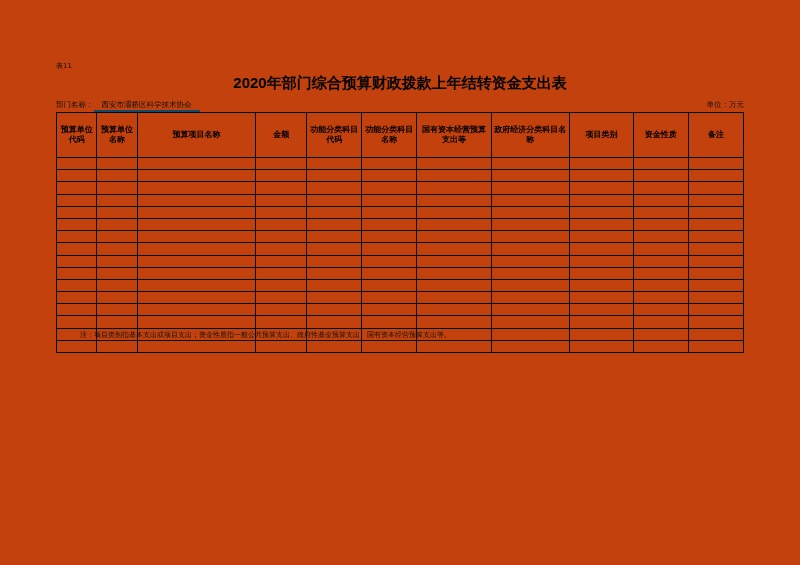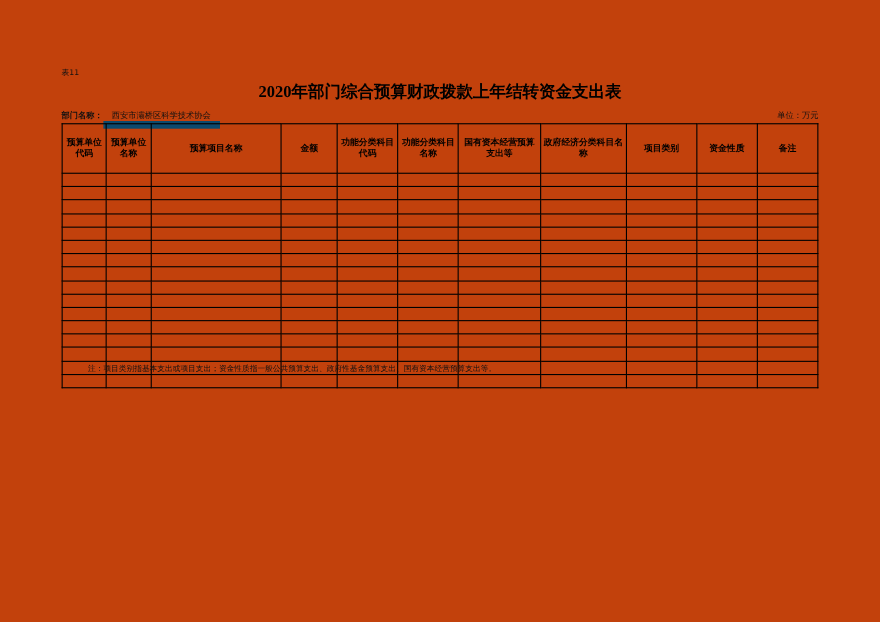--- a/index.html
+++ b/index.html
@@ -32,46 +32,45 @@
     letter-spacing: 0;
   }
   .doc-title {
     position: absolute;
     left: 0;
     top: 74px;
     width: 800px;
     text-align: center;
     font-size: 15px;
     font-weight: bold;
-    font-family: Liberation Serif, serif;
+    font-family: Liberation Sans, sans-serif;
     color: #000;
   }
   .unit-note {
     position: absolute;
     right: 56px;
     top: 100px;
     font-size: 7.5px;
     color: #111;
     text-align: right;
   }
   .dept-line {
     position: absolute;
     left: 56px;
     top: 100px;
     font-size: 7.5px;
     color: #111;
     white-space: nowrap;
   }
   .dept-label {
     display: inline-block;
-    font-weight: bold;
   }
   .dept-value {
     display: inline-block;
-    border-bottom: 7px solid #0c4a6e;
+    border-bottom: 3px solid #0c4a6e;
     padding: 0 3px 0 3px;
     min-width: 100px;
     text-align: center;
   }
   table.main {
     position: absolute;
     left: 56px;
     top: 112px;
     width: 688px;
     border-collapse: collapse;

